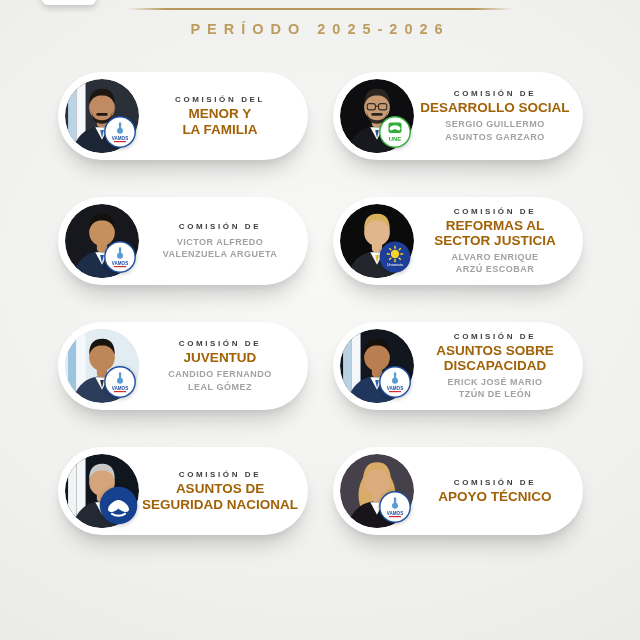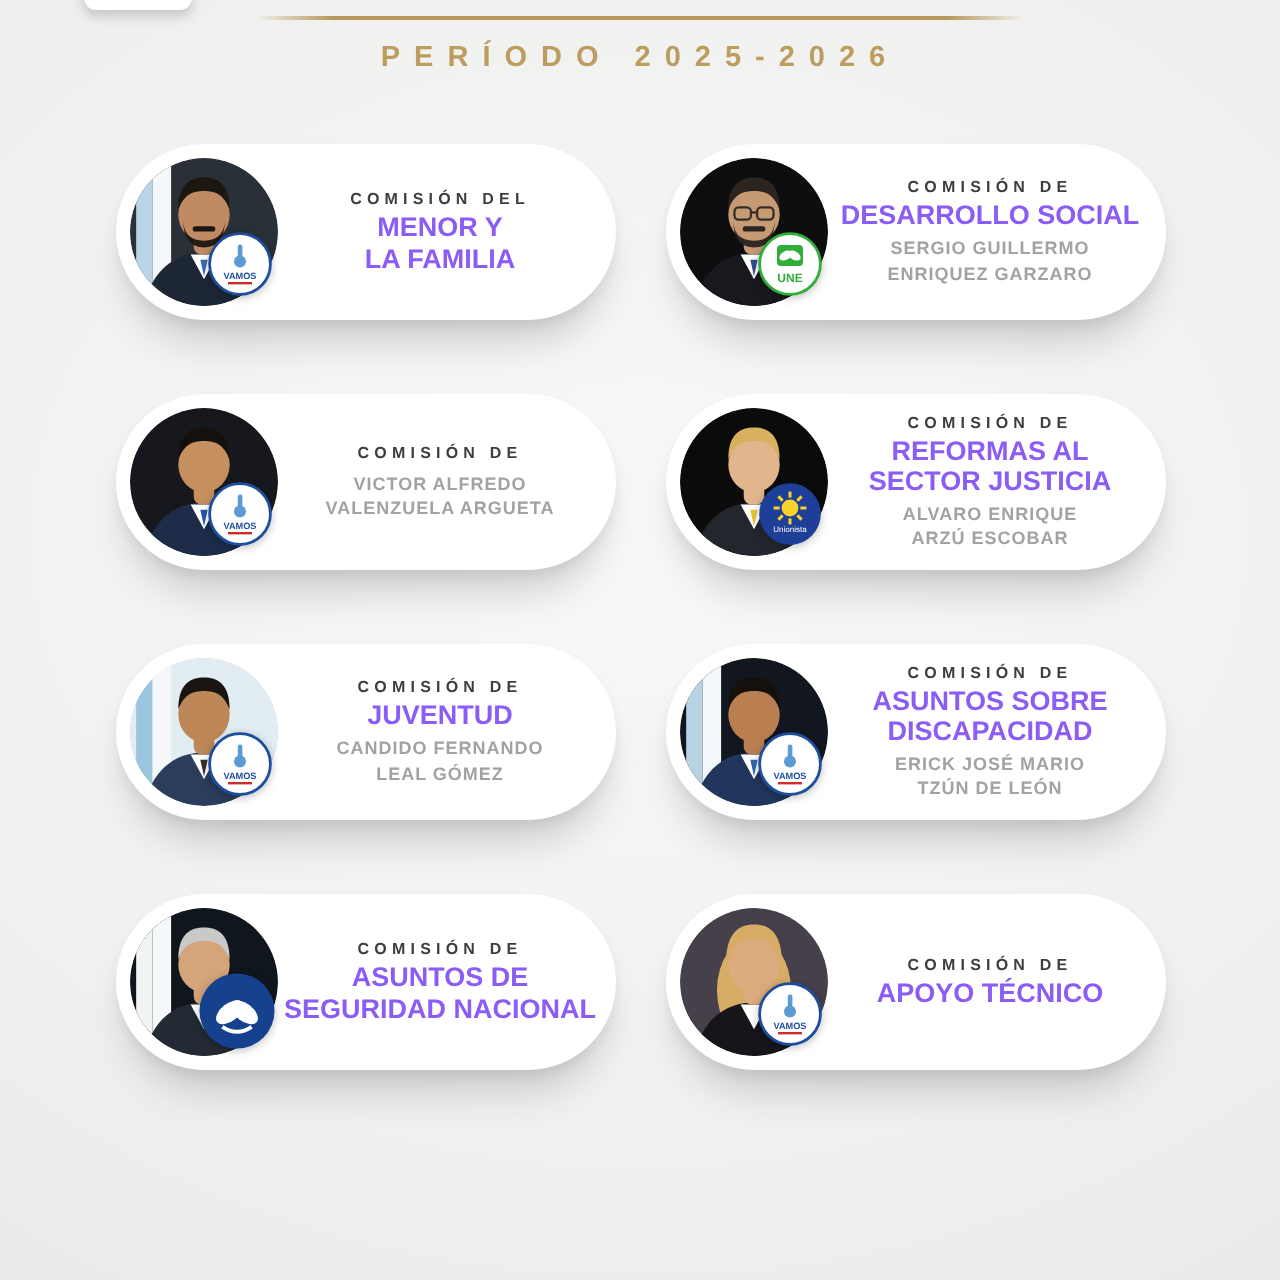--- a/index.html
+++ b/index.html
@@ -42,21 +42,21 @@
 
   .text{
     position:absolute;left:84px;right:10px;top:0;height:100%;
     display:flex;flex-direction:column;justify-content:center;align-items:center;
     text-align:center;
   }
   .kicker{
     font-size:8px;font-weight:700;letter-spacing:2.6px;color:#3e3e3e;
     margin-bottom:2px;white-space:nowrap;
   }
-  .commission{color:#8b5cf6;font-weight:800;font-size:13.5px;line-height:1.12;}
+  .commission{color:#a16207;font-weight:800;font-size:13.5px;line-height:1.12;}
   .commission div{white-space:nowrap;}
   .person{
     margin-top:3px;color:#a2a2a2;font-weight:700;font-size:9px;line-height:1.35;
     letter-spacing:.5px;
   }
   .person div{white-space:nowrap;}
 </style>
 </head>
 <body>
 
@@ -140,21 +140,21 @@
             <text x="16" y="24.8" text-anchor="middle" font-size="6" font-weight="bold" fill="#2fae3a" font-family="Liberation Sans, sans-serif">UNE</text>
           </svg>
         </div>
     <div class="text">
       <div class="kicker">COMISIÓN DE</div>
       <div class="commission">
             <div>DESARROLLO SOCIAL</div>
           </div>
       <div class="person">
             <div>SERGIO GUILLERMO</div>
-            <div>ENRIQUEZ GARZARO</div>
+            <div>ASUNTOS GARZARO</div>
           </div>
     </div>
   </div>
       <div class="card">
     <div class="photo">
           <svg width="74" height="74" viewBox="0 0 72 72" xmlns="http://www.w3.org/2000/svg">
             <defs>
               <clipPath id="cp2">
                 <circle cx="36" cy="36" r="36"></circle>
               </clipPath>

